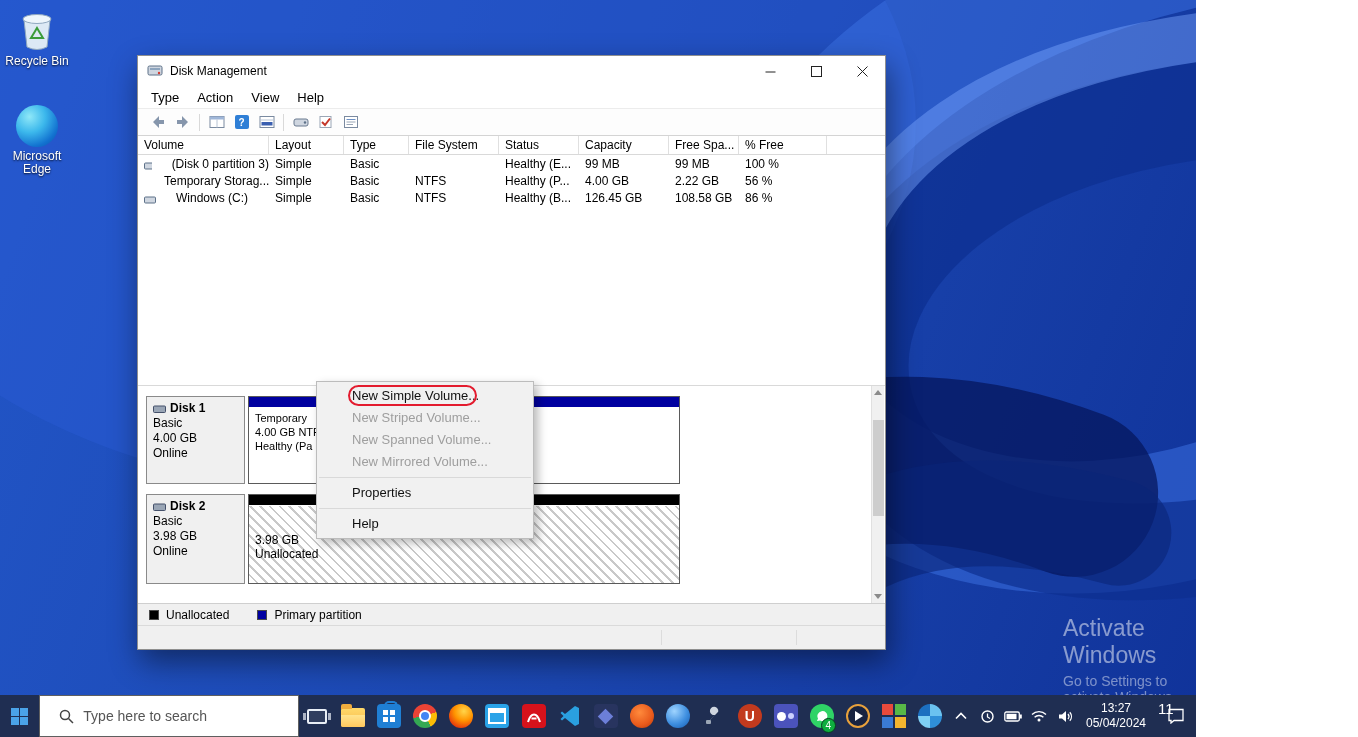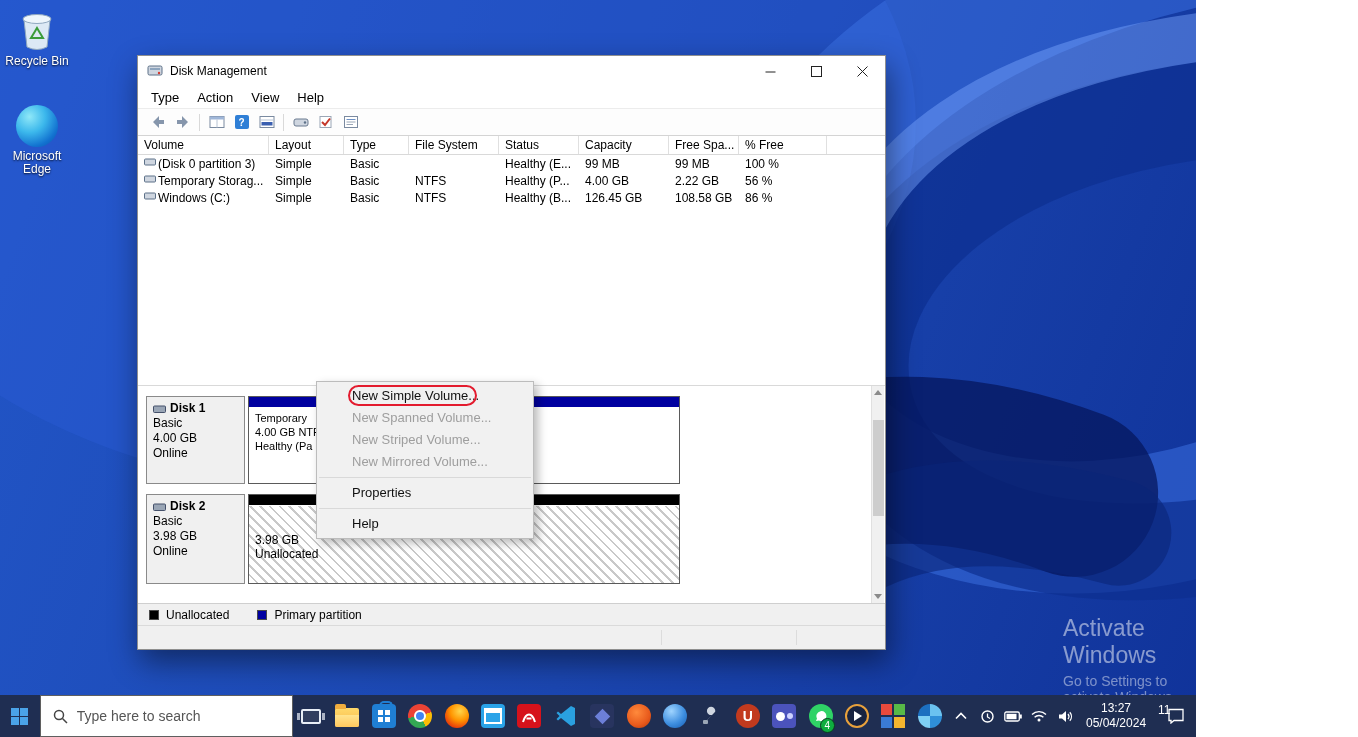--- a/index.html
+++ b/index.html
@@ -40,21 +40,21 @@
     display:flex;align-items:center;justify-content:center;border-radius:2px}
 
   
   .volume-pane{height:249px;background:#fff;flex:0 0 auto;overflow:hidden}
   .lv-header{display:flex;height:19px;background:#fff;border-bottom:1px solid #d9d9d9}
   .hcell{font-size:12px;padding:2px 0 0 6px;border-right:1px solid #e0e0e0;white-space:nowrap;overflow:hidden}
   .c-vol{width:131px}.c-layout{width:75px}.c-type{width:65px}.c-fs{width:90px}.c-status{width:80px}
   .c-cap{width:90px}.c-free{width:70px}.c-pct{width:88px}.c-extra{flex:1;border-right:none}
   .vrow{display:flex;height:17px;align-items:center}
   .cell{font-size:12px;padding-left:6px;white-space:nowrap;overflow:hidden}
-  .cell-vol{display:flex;align-items:flex-start;gap:2px}
+  .cell-vol{display:flex;align-items:flex-end;gap:20px}
 
   
   .graphic-pane{flex:1;background:#fff;position:relative;border-top:1px solid #d9d9d9;overflow:hidden}
   .disk-row{position:absolute;left:8px;display:flex}
   .disk-row.r1{top:10px;height:88px}
   .disk-row.r2{top:108px;height:90px}
   .disk-head{width:99px;border:1px solid #8a8a8a;background:#f0f0f0;padding:4px 0 0 6px;font-size:12px;line-height:15px}
   .dname{font-weight:bold;display:flex;align-items:center;gap:4px}
   .pbox{width:432px;border:1px solid #5a5a5a;margin-left:3px;background:#fff;display:flex;flex-direction:column}
   .pstrip{height:11px;flex:0 0 auto;border-bottom:1px solid #fff}
@@ -86,21 +86,21 @@
   .ctx-item{height:22px;line-height:22px;padding-left:35px;font-size:13px;color:#111;position:relative;white-space:nowrap}
   .ctx-item.disabled{color:#9e9e9e}
   .ctx-sep{height:1px;background:#d9d9d9;margin:4px 2px}
   .annotation{position:absolute;left:31px;top:0;width:129px;height:21px;border:2px solid #e31b2e;border-radius:11px;pointer-events:none}
 
   
   .taskbar{position:absolute;left:0;bottom:0;width:100%;height:42px;background:#1f2e52;display:flex;align-items:stretch;z-index:100}
   .start{width:48px;display:flex;align-items:center;justify-content:center}
   .win-logo{width:17px;height:17px;display:grid;grid-template-columns:8px 8px;grid-template-rows:8px 8px;gap:1px}
   .win-logo span{background:#4aa3e8}
-  .search{width:272px;background:#fff;border:1px solid #5f5f5f;display:flex;align-items:center;padding-left:12px;gap:9px}
+  .search{width:272px;background:#fff;border:1px solid #5f5f5f;display:flex;align-items:center;padding-left:19px;gap:9px}
   .search input{border:none;outline:none;font-size:14px;width:215px;color:#333;background:transparent;font-family:inherit}
   .search input::placeholder{color:#555}
   .app-btn{width:44px;display:flex;align-items:center;justify-content:center;position:relative}
   .glyph{width:24px;height:24px;border-radius:4px;position:relative}
   .round{border-radius:50%}
 
   .g-taskview{width:20px;height:15px;border:2px solid #e8eef6;border-radius:2px;position:relative;background:rgba(255,255,255,.08)}
   .g-taskview::before,.g-taskview::after{content:"";position:absolute;top:2px;width:3px;height:7px;background:#e8eef6;opacity:.7}
   .g-taskview::before{left:-6px}.g-taskview::after{right:-6px}
 
@@ -135,21 +135,21 @@
   .g-grid i:nth-child(3){background:#3a7bd5}.g-grid i:nth-child(4){background:#f4b52e}
   .g-photos{background:conic-gradient(#6ac2f0 0 90deg,#2f8fd8 90deg 180deg,#7fd0f5 180deg 270deg,#1c6fc0 270deg)}
 
   .badge{position:absolute;right:4px;bottom:4px;min-width:15px;height:15px;border-radius:8px;background:#0ead3f;color:#fff;
     font-size:10px;display:flex;align-items:center;justify-content:center;border:1px solid #0b3b20}
 
   .tray{display:flex;align-items:center;margin-left:auto}
   .tray-btn{width:26px;height:42px;display:flex;align-items:center;justify-content:center;color:#fff}
   .clock{width:76px;color:#fff;font-size:12px;line-height:15px;text-align:center;display:flex;flex-direction:column;justify-content:center}
   .notif{width:42px;display:flex;align-items:center;justify-content:center;position:relative;color:#fff}
-  .notif-count{position:absolute;left:4px;bottom:7px;font-size:12px;color:#fff}
+  .notif-count{position:absolute;left:4px;bottom:7px;font-size:15px;color:#fff}
 </style>
 </head>
 <body>
 
 <div class="desktop">
 
   <svg class="bloom" viewBox="0 0 1358 737" preserveAspectRatio="none">
     <ellipse cx="420" cy="140" rx="620" ry="420" fill="#2a5cd4" opacity="0.45"></ellipse>
     <path d="M1420,-80 C1050,-20 830,200 880,390 C930,580 1190,650 1420,560" fill="none" stroke="#3a6fe0" stroke-width="150" opacity="0.55" stroke-linecap="round"></path>
     <path d="M1420,120 C1120,140 950,300 980,450 C1005,575 1160,650 1380,620" fill="none" stroke="#0d2f90" stroke-width="110" opacity="0.7" stroke-linecap="round"></path>
@@ -403,24 +403,24 @@
       <span class="sb-div" style="left:523px"></span>
       <span class="sb-div" style="left:658px"></span>
     </div>
 
     <div class="ctx">
       <div class="ctx-item">
         <span>New Simple Volume...</span>
         <span class="annotation"></span>
       </div>
       <div class="ctx-item disabled">
+        <span>New Striped Volume...</span>
+      </div>
+      <div class="ctx-item disabled">
         <span>New Spanned Volume...</span>
-      </div>
-      <div class="ctx-item disabled">
-        <span>New Striped Volume...</span>
       </div>
       <div class="ctx-item disabled">
         <span>New Mirrored Volume...</span>
       </div>
       <div class="ctx-sep"></div>
       <div class="ctx-item">
         <span>Properties</span>
       </div>
       <div class="ctx-sep"></div>
       <div class="ctx-item">

